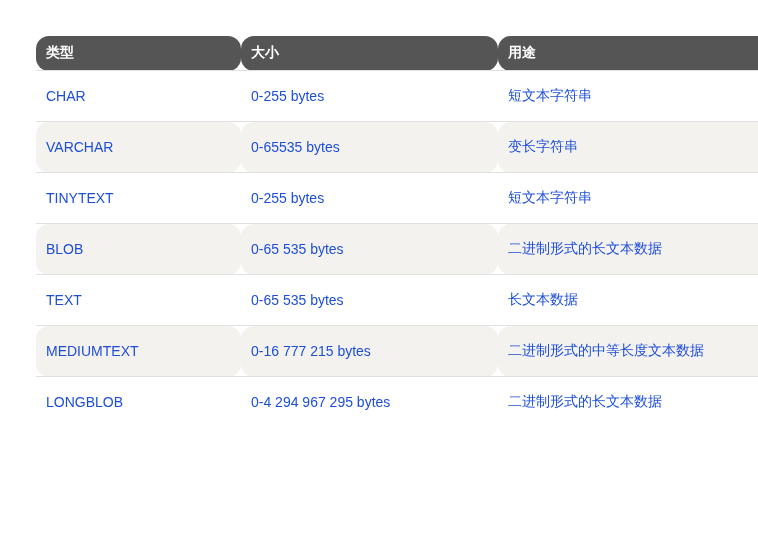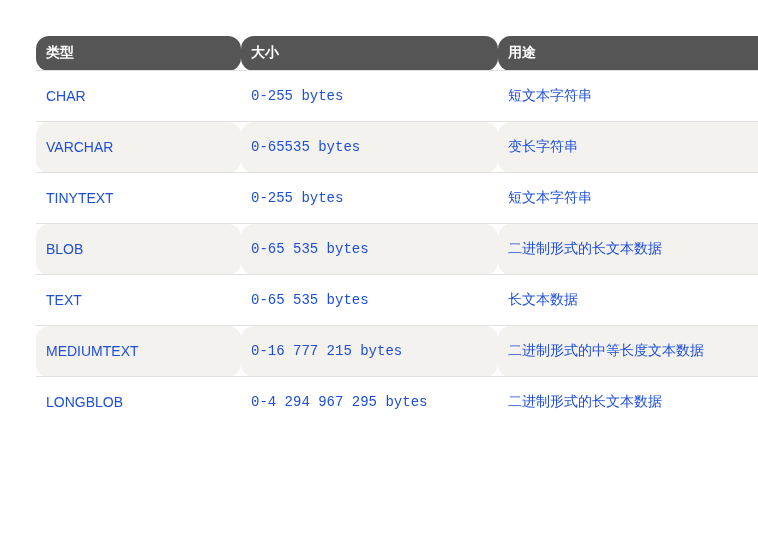--- a/index.html
+++ b/index.html
@@ -38,21 +38,20 @@
       background-color: #ffffff;
     }
     tbody tr:nth-child(even) {
       background-color: #f4f2ef;
     }
     th.col-type, td.col-type {
       width: 205px;
     }
     th.col-size, td.col-size {
       width: 257px;
-      font-family: Liberation Mono, monospace;
     }
     th.col-usage, td.col-usage {
       width: auto;
     }
   </style>
 </head>
 <body>
 
 <table>
   <thead>

